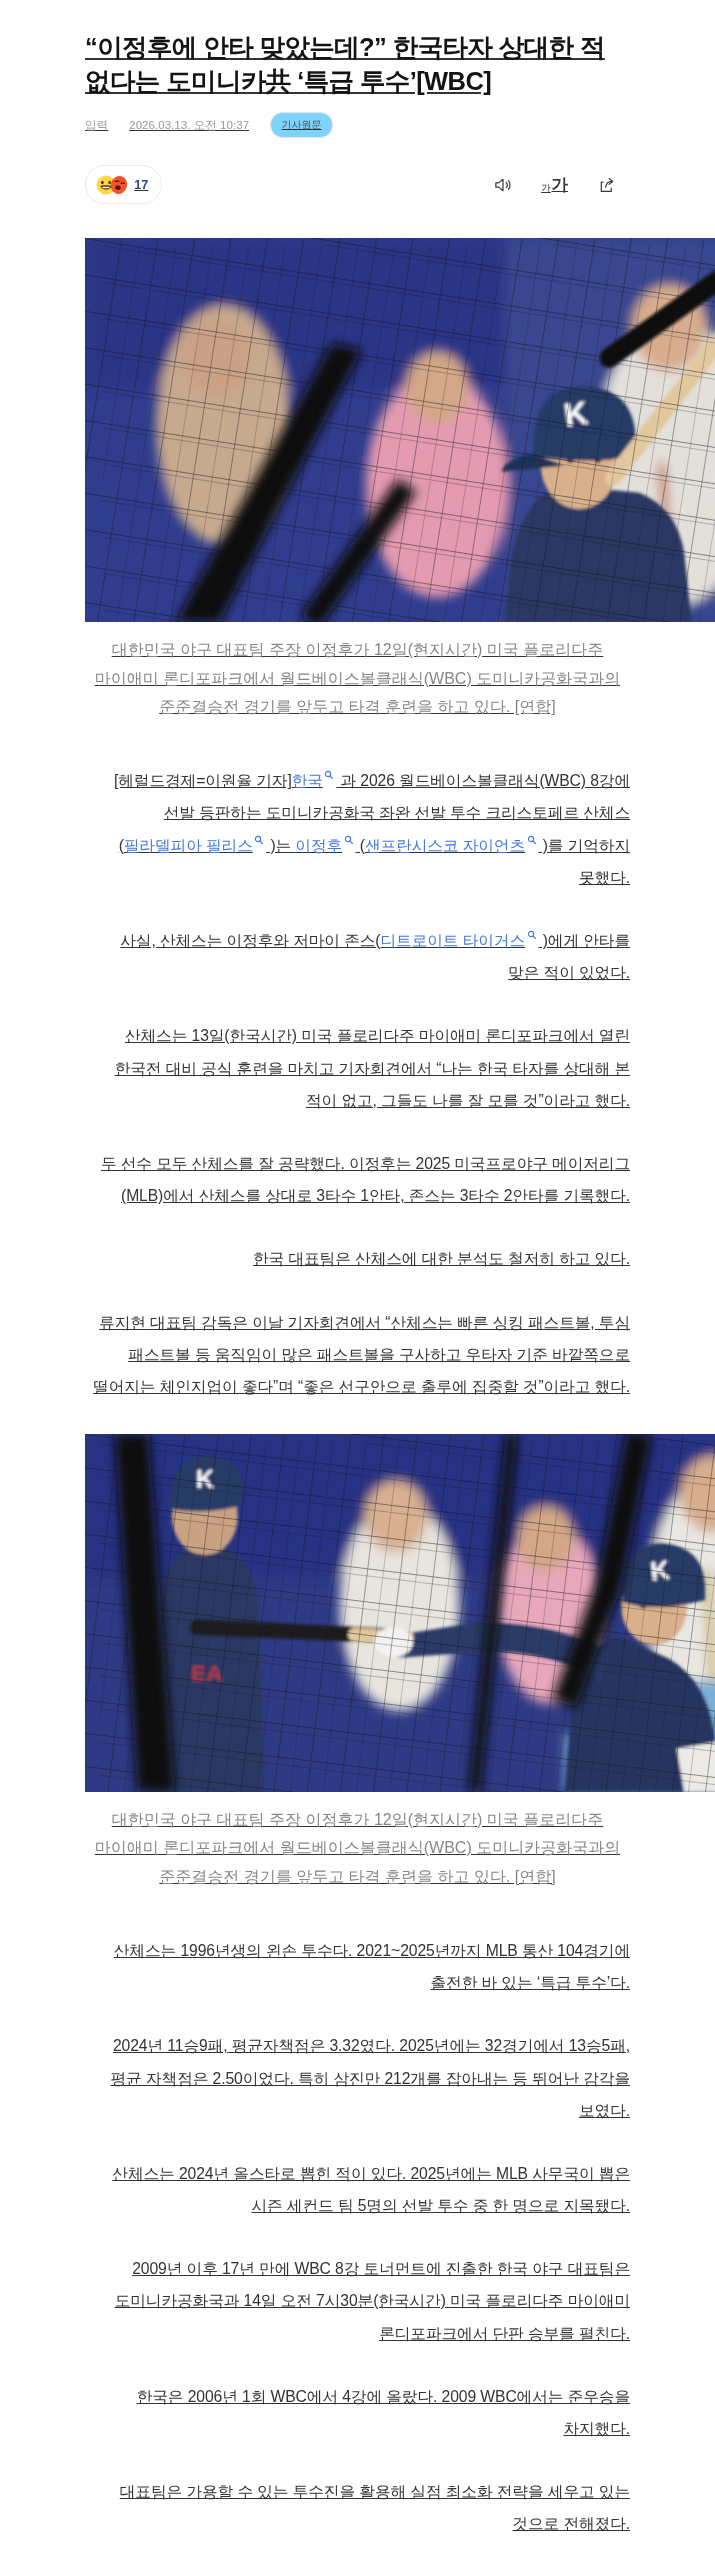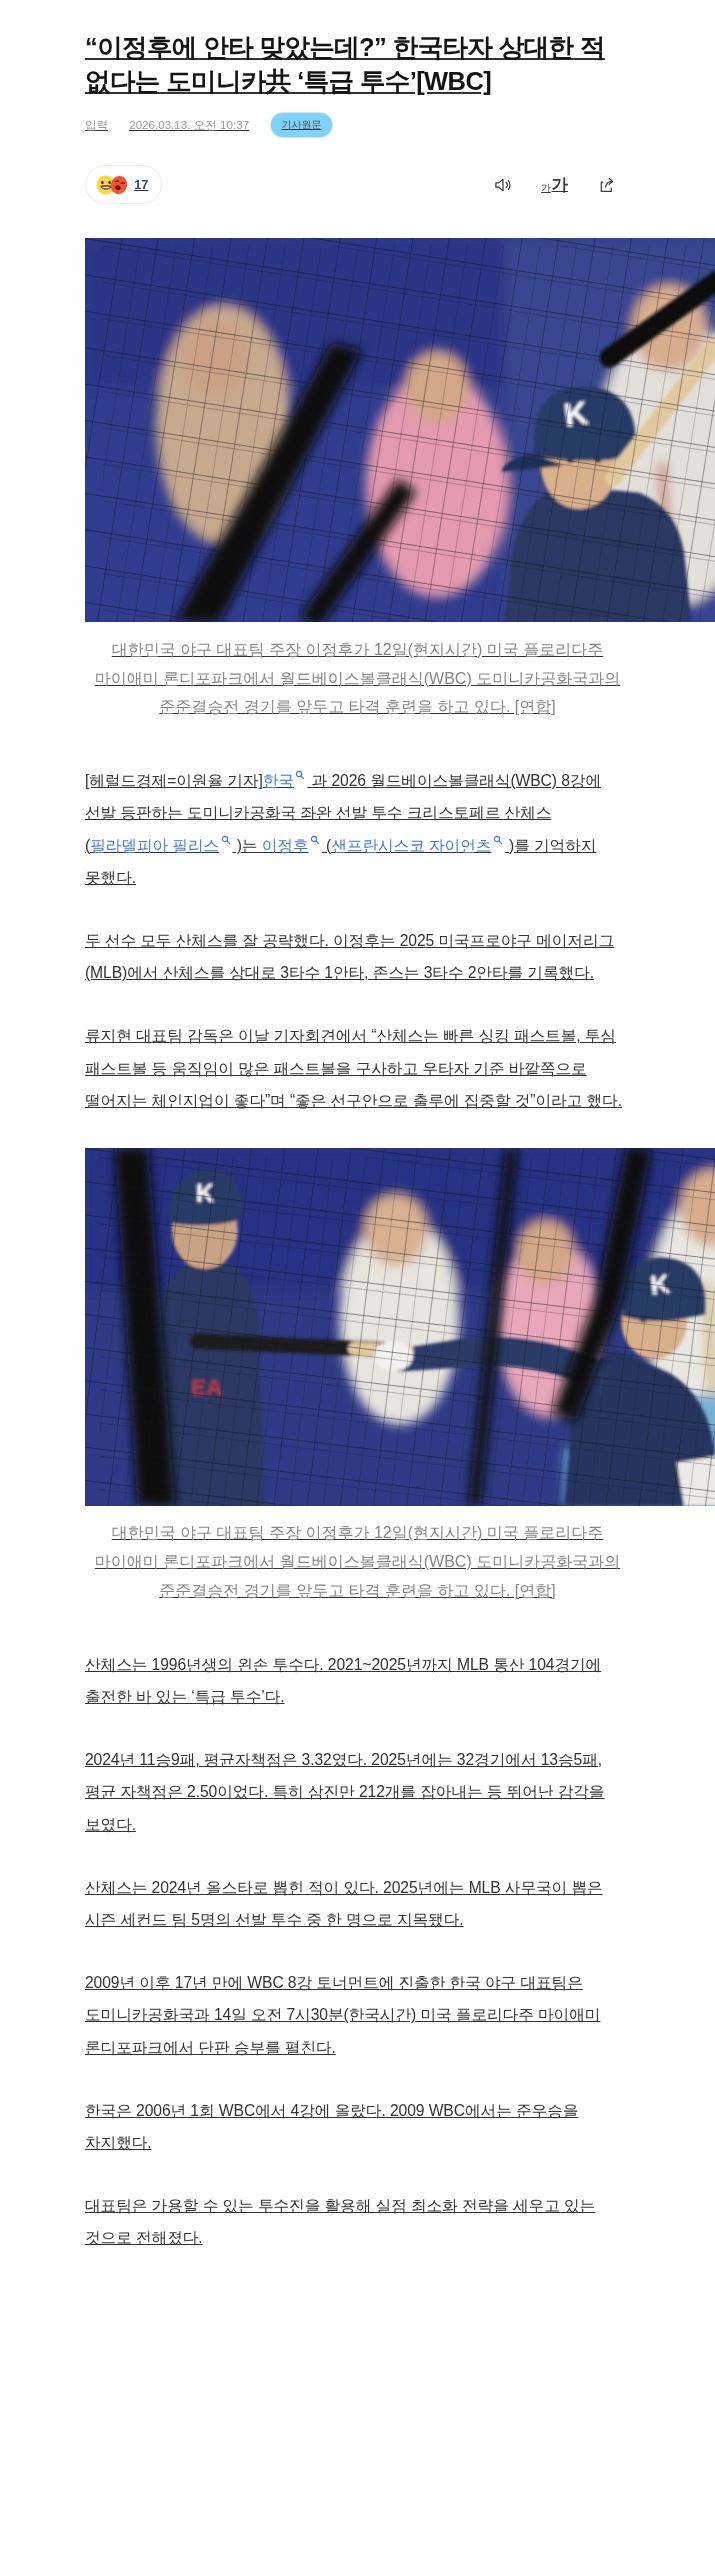--- a/index.html
+++ b/index.html
@@ -16,21 +16,21 @@
   .react-count{margin-left:5.2px;font-size:12.7px;font-weight:700;color:#2c4a86;}
   .tools{display:flex;align-items:center;gap:28.5px;margin-right:13.5px;color:#3a3a3a;}
   .tool{cursor:pointer;display:flex;align-items:flex-end;background:none;border:none;padding:0;color:#3a3a3a;font-family:inherit;}
   .tool svg{display:block;}
   .fs-small{font-size:9.7px;line-height:1;color:#3a3a3a;}
   .fs-large{font-size:16.5px;line-height:1;font-weight:600;color:#3a3a3a;margin-left:0.7px;}
   .figure{margin:34px 0 0;}
   .photo{width:695px;display:block;background:#2e3a85;}
   .caption{margin:13.5px auto 0;text-align:center;color:#868686;font-size:16px;line-height:1.8;max-width:674px;word-break:keep-all;}
   .body-part{margin-top:43px;}
-  .para{font-size:15.7px;line-height:2.05;margin:0 0 31px;color:#333;letter-spacing:-0.1px;word-break:keep-all;}
+  .para{font-size:15.7px;line-height:2.05;margin:0 0 31px;color:#333;letter-spacing:-0.1px;word-break:keep-all;text-align:right;}
   .inline-link{color:#4078e0;cursor:pointer;}
   .search-sup{width:9.7px;height:9.7px;vertical-align:super;margin:0 2.2px 0 1.5px;color:#4078e0;}
 </style>
 </head>
 <body>
 
 <div class="container">
 
   <h1 class="title">“이정후에 안타 맞았는데?” 한국타자 상대한 적 없다는 도미니카共 ‘특급 투수’[WBC]</h1>
 
@@ -136,21 +136,27 @@
           </svg></span><span> 과 2026 월드베이스볼클래식(WBC) 8강에 선발 등판하는 도미니카공화국 좌완 선발 투수 크리스토페르 산체스(</span><span class="inline-link">필라델피아 필리스<svg viewBox="0 0 24 24" class="search-sup">
             <circle cx="10" cy="10" r="6.5" fill="none" stroke="currentColor" stroke-width="2.8"></circle>
             <line x1="15.2" y1="15.2" x2="21" y2="21" stroke="currentColor" stroke-width="2.8" stroke-linecap="round"></line>
           </svg></span><span> )는 </span><span class="inline-link">이정후<svg viewBox="0 0 24 24" class="search-sup">
             <circle cx="10" cy="10" r="6.5" fill="none" stroke="currentColor" stroke-width="2.8"></circle>
             <line x1="15.2" y1="15.2" x2="21" y2="21" stroke="currentColor" stroke-width="2.8" stroke-linecap="round"></line>
           </svg></span><span> (</span><span class="inline-link">샌프란시스코 자이언츠<svg viewBox="0 0 24 24" class="search-sup">
             <circle cx="10" cy="10" r="6.5" fill="none" stroke="currentColor" stroke-width="2.8"></circle>
             <line x1="15.2" y1="15.2" x2="21" y2="21" stroke="currentColor" stroke-width="2.8" stroke-linecap="round"></line>
           </svg></span><span> )를 기억하지 못했다.</span></p>
+      <p class="para"><span>사실, 산체스는 이정후와 저마이 존스(</span><span class="inline-link">디트로이트 타이거스<svg viewBox="0 0 24 24" class="search-sup">
+            <circle cx="10" cy="10" r="6.5" fill="none" stroke="currentColor" stroke-width="2.8"></circle>
+            <line x1="15.2" y1="15.2" x2="21" y2="21" stroke="currentColor" stroke-width="2.8" stroke-linecap="round"></line>
+          </svg></span><span> )에게 안타를 맞은 적이 있었다.</span></p>
+      <p class="para"><span>산체스는 13일(한국시간) 미국 플로리다주 마이애미 론디포파크에서 열린 한국전 대비 공식 훈련을 마치고 기자회견에서 “나는 한국 타자를 상대해 본 적이 없고, 그들도 나를 잘 모를 것”이라고 했다.</span></p>
       <p class="para"><span>두 선수 모두 산체스를 잘 공략했다. 이정후는 2025 미국프로야구 메이저리그(MLB)에서 산체스를 상대로 3타수 1안타, 존스는 3타수 2안타를 기록했다.</span></p>
+      <p class="para"><span>한국 대표팀은 산체스에 대한 분석도 철저히 하고 있다.</span></p>
       <p class="para"><span>류지현 대표팀 감독은 이날 기자회견에서 “산체스는 빠른 싱킹 패스트볼, 투심 패스트볼 등 움직임이 많은 패스트볼을 구사하고 우타자 기준 바깥쪽으로 떨어지는 체인지업이 좋다”며 “좋은 선구안으로 출루에 집중할 것”이라고 했다.</span></p>
     </div>
 
   <figure class="figure" style="margin-top:13.5px;margin-left:0;margin-right:0;">
     <svg class="photo" viewBox="0 0 928 478" preserveAspectRatio="none">
       <defs>
         <filter id="b3" x="-10%" y="-10%" width="120%" height="120%">
             <feGaussianBlur stdDeviation="7"></feGaussianBlur>
           </filter>
         <filter id="b4" x="-10%" y="-10%" width="120%" height="120%">

